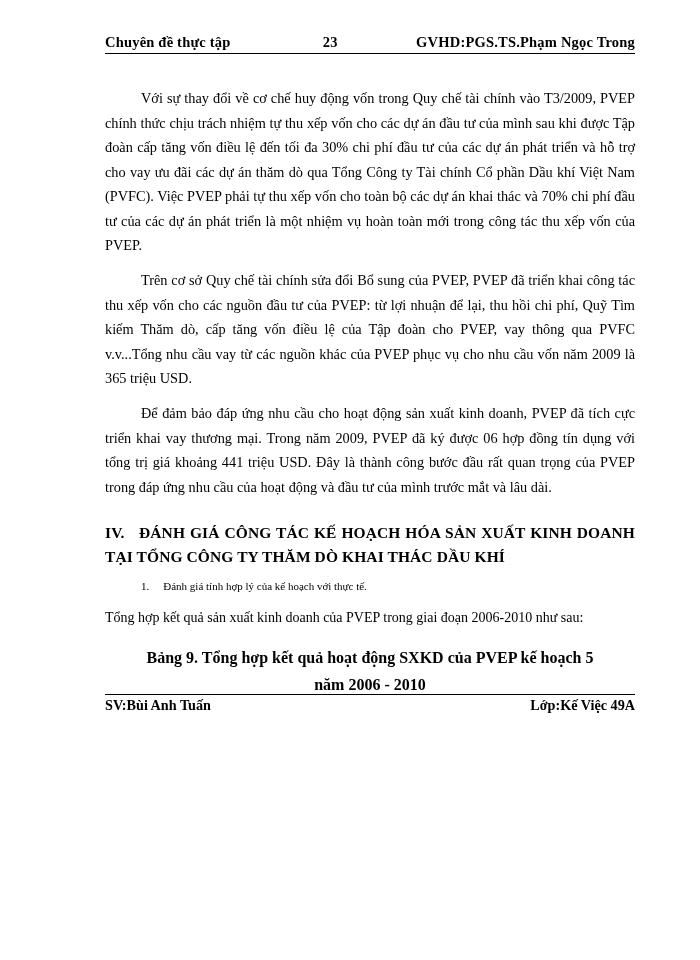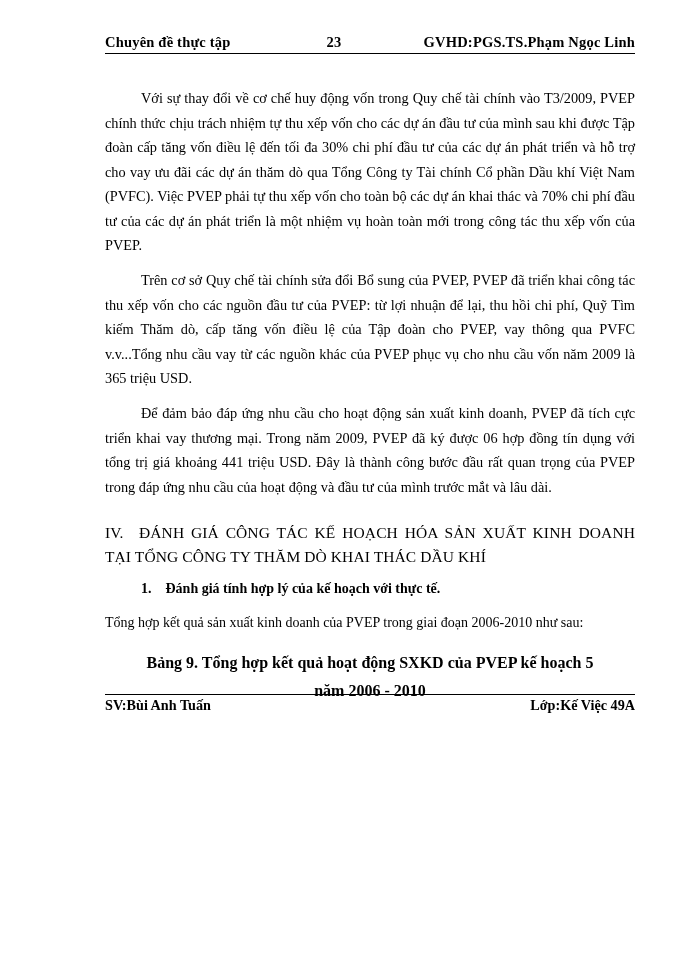--- a/index.html
+++ b/index.html
@@ -58,33 +58,33 @@
   .para {
     text-indent: 36px;
     margin: 0 0 10px 0;
     text-align: justify;
     text-justify: inter-word;
   }
   .para:last-child { margin-bottom: 0; }
 
   .heading-sec {
     font-size: 15.5px;
-    font-weight: normal;
+    font-weight: bold;
     line-height: 1.55;
     text-align: justify;
     margin: 22px 0 8px 0;
     letter-spacing: 0.1px;
   }
   .heading-sec .num {
     display: inline-block;
     min-width: 34px;
   }
   .sub-heading {
-    font-size: 14px;
-    font-weight: bold;
+    font-size: 11px;
+    font-weight: normal;
     margin: 6px 0 10px 0;
     text-indent: 36px;
   }
   .sub-heading .sn { margin-right: 14px; }
   .plain-line {
     font-size: 14px;
     margin: 0 0 14px 0;
     text-align: left;
   }
   .table-caption {
@@ -111,21 +111,21 @@
 </head>
 <body>
 
 <div class="page">
 
   <div class="content">
 
     <div class="header">
       <span class="h-left">Chuyên đề thực tập</span>
       <span class="h-center">23</span>
-      <span class="h-right">GVHD:PGS.TS.Phạm  Ngọc Linh</span>
+      <span class="h-right">GVHD:PGS.TS.Phạm  Ngọc Trong</span>
     </div>
 
     <div class="body">
 
       <p class="para">Với sự thay đổi về cơ chế huy động vốn trong Quy chế tài chính vào T3/2009, PVEP chính thức chịu trách nhiệm tự thu xếp vốn cho các dự án đầu tư của mình sau khi được Tập đoàn cấp tăng vốn điều lệ đến tối đa 30% chi phí đầu tư của các dự án phát triển và hỗ trợ cho vay ưu đãi các dự án thăm dò qua Tổng Công ty Tài chính Cổ phần Dầu khí Việt Nam (PVFC). Việc PVEP phải tự thu xếp vốn cho toàn bộ các dự án khai thác và 70% chi phí đầu tư của các dự án phát triển là một nhiệm vụ hoàn toàn mới trong công tác thu xếp vốn của PVEP.</p>
       <p class="para">Trên cơ sở Quy chế tài chính sửa đổi Bổ sung của PVEP, PVEP đã triển khai công tác thu xếp vốn cho các nguồn đầu tư của PVEP: từ lợi nhuận để lại, thu hồi chi phí, Quỹ Tìm kiếm Thăm dò, cấp tăng vốn điều lệ của Tập đoàn cho PVEP, vay thông qua PVFC v.v...Tổng  nhu cầu vay từ các nguồn khác của PVEP phục vụ cho nhu cầu vốn năm 2009 là 365 triệu USD.</p>
       <p class="para">Để đảm bảo đáp ứng nhu cầu cho hoạt động sản xuất kinh doanh, PVEP đã tích cực triển khai vay thương mại. Trong năm 2009,  PVEP đã  ký được 06 hợp đồng tín dụng với tổng trị giá khoảng 441 triệu USD. Đây là thành công bước đầu rất quan trọng của PVEP trong đáp ứng nhu cầu của hoạt động và đầu tư của mình trước mắt và lâu dài.</p>
 
       <div class="heading-sec">
         <span class="num">IV.</span><span>ĐÁNH GIÁ CÔNG TÁC KẾ HOẠCH HÓA SẢN XUẤT KINH DOANH TẠI TỔNG CÔNG TY THĂM DÒ KHAI THÁC DẦU KHÍ</span>

